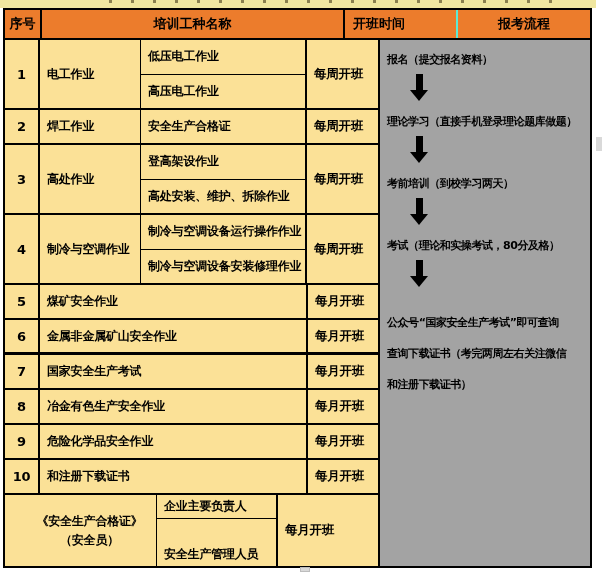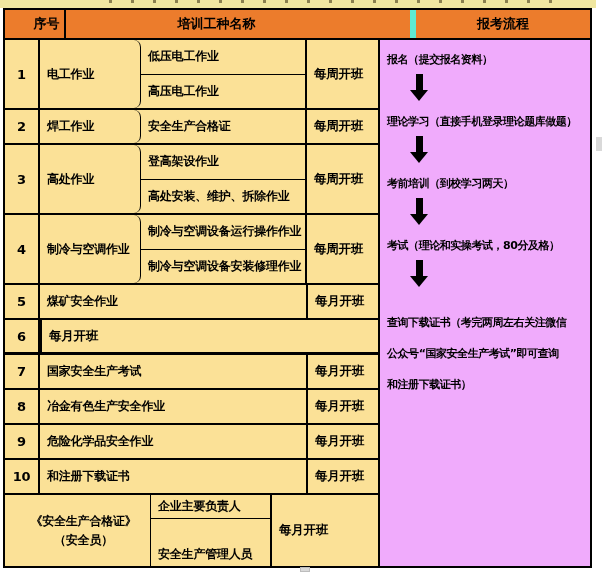--- a/index.html
+++ b/index.html
@@ -20,59 +20,59 @@
   }
 
   
   .tbl{
     position:absolute;left:3px;top:8px;width:589px;height:560px;
     box-sizing:border-box;border:2px solid #000;background:#FBE197;
     display:flex;flex-direction:column;
   }
   .thead{
     display:flex;flex-direction:row;height:30px;box-sizing:border-box;
-    background:#EC7C2C;border-bottom:2px solid #000;flex:0 0 auto;padding-left:24px;
+    background:#EC7C2C;border-bottom:2px solid #000;flex:0 0 auto;
   }
   .th{
     display:flex;align-items:center;justify-content:center;
     font-size:13px;box-sizing:border-box;white-space:nowrap;
   }
   .th.c-seq{width:35px;}
   .th.c-name{width:303px;border-left:2px solid #000;}
   .th.c-time{width:70px;border-left:2px solid #000;}
-  .th.c-flow{flex:1;border-left:6px solid #5eead4;margin-left:43px;}
+  .th.c-flow{flex:1;border-left:2px solid #5eead4;margin-left:43px;}
 
   .tbody{flex:1;display:flex;flex-direction:row;min-height:0;}
   .rows{width:373px;flex:0 0 auto;display:flex;flex-direction:column;}
 
   .trow{display:flex;flex-direction:row;box-sizing:border-box;border-bottom:2px solid #000;flex:0 0 auto;}
   .trow.single{height:35px;}
   .trow.double{height:70px;}
   .trow.last{flex:1;border-bottom:none;}
   .trow.thickline{border-bottom-width:3px;}
 
   .cell{
     display:flex;align-items:center;box-sizing:border-box;
     font-size:12px;letter-spacing:-0.2px;white-space:nowrap;padding-left:7px;
   }
   .cell.seq{width:35px;justify-content:center;padding-left:0;border-right:2px solid #000;font-size:13px;}
-  .cell.cat{width:101px;border-right:1px solid #000;border-radius:7px;}
-  .cell.cat2{width:146px;border-right:1px solid #000;justify-content:center;padding-left:12px;text-align:center;}
+  .cell.cat{width:101px;border-right:1px solid #000;}
+  .cell.cat2{width:146px;border-right:1px solid #000;justify-content:center;padding-left:12px;text-align:center;margin-left:6px;}
   .cell.cat2 .twoline{line-height:19px;}
   .cell.merged{width:266px;text-align:right;}
   .subcol{display:flex;flex-direction:column;box-sizing:border-box;}
   .subcol.w1{width:164px;}
   .subcol.w2{width:119px;gap:25px;}
   .subcol .sub{flex:1;display:flex;align-items:center;box-sizing:border-box;padding-left:7px;white-space:nowrap;font-size:12px;letter-spacing:-0.2px;font-family:Liberation Serif, serif;}
   .subcol .sub.divided{border-bottom:1px solid #000;}
   .cell.time{width:68px;border-left:2px solid #000;font-size:12.5px;}
 
   
   .flowcell{
-    flex:1;border-left:2px solid #000;background:#f0abfc;
+    flex:1;border-left:2px solid #000;background:#a3a3a3;
     display:flex;flex-direction:column;box-sizing:border-box;padding-top:12px;
   }
   .step{margin-left:7px;font-size:11px;letter-spacing:-0.45px;white-space:nowrap;line-height:15px;flex:0 0 auto;}
   .arrow{margin:7px 0 13px 30px;width:19px;flex:0 0 auto;}
   .arrow .bar{width:7px;height:16px;background:#000;margin:0 auto;}
   .arrow .head{width:0;height:0;border-left:9.5px solid transparent;border-right:9.5px solid transparent;border-top:11px solid #000;}
   .step-last{margin-top:7px;}
   .step-last .line{margin-left:7px;font-size:11px;letter-spacing:-0.45px;white-space:nowrap;line-height:31px;}
 
   
@@ -84,20 +84,21 @@
 
 <div class="screen">
 
   <div class="top-strip"></div>
 
   <div class="tbl">
 
     <div class="thead">
       <div class="th c-seq">序号</div>
       <div class="th c-name">培训工种名称</div>
+      <div class="th c-time">开班时间</div>
       <div class="th c-flow">报考流程</div>
     </div>
 
     <div class="tbody">
 
       <div class="rows">
 
         <div class="trow double">
           <div class="cell seq">1</div>
           <div class="cell cat">电工作业</div>
@@ -138,20 +139,21 @@
         </div>
 
         <div class="trow single">
           <div class="cell seq">5</div>
           <div class="cell merged">煤矿安全作业</div>
           <div class="cell time">每月开班</div>
         </div>
 
         <div class="trow single thickline">
           <div class="cell seq">6</div>
+          <div class="cell merged">金属非金属矿山安全作业</div>
           <div class="cell time">每月开班</div>
         </div>
 
         <div class="trow single">
           <div class="cell seq">7</div>
           <div class="cell merged">国家安全生产考试</div>
           <div class="cell time">每月开班</div>
         </div>
 
         <div class="trow single">
@@ -203,22 +205,22 @@
         <div class="arrow">
             <div class="bar"></div>
             <div class="head"></div>
           </div>
         <div class="step">考试（理论和实操考试，80分及格）</div>
         <div class="arrow">
             <div class="bar"></div>
             <div class="head"></div>
           </div>
         <div class="step-last">
+          <div class="line">公众号“国家安全生产考试”即可查询</div>
           <div class="line">查询下载证书（考完两周左右关注微信</div>
-          <div class="line">公众号“国家安全生产考试”即可查询</div>
           <div class="line">和注册下载证书）</div>
         </div>
       </div>
 
     </div>
   </div>
 
   <div class="artifact-b"></div>
   <div class="artifact-r"></div>
 

